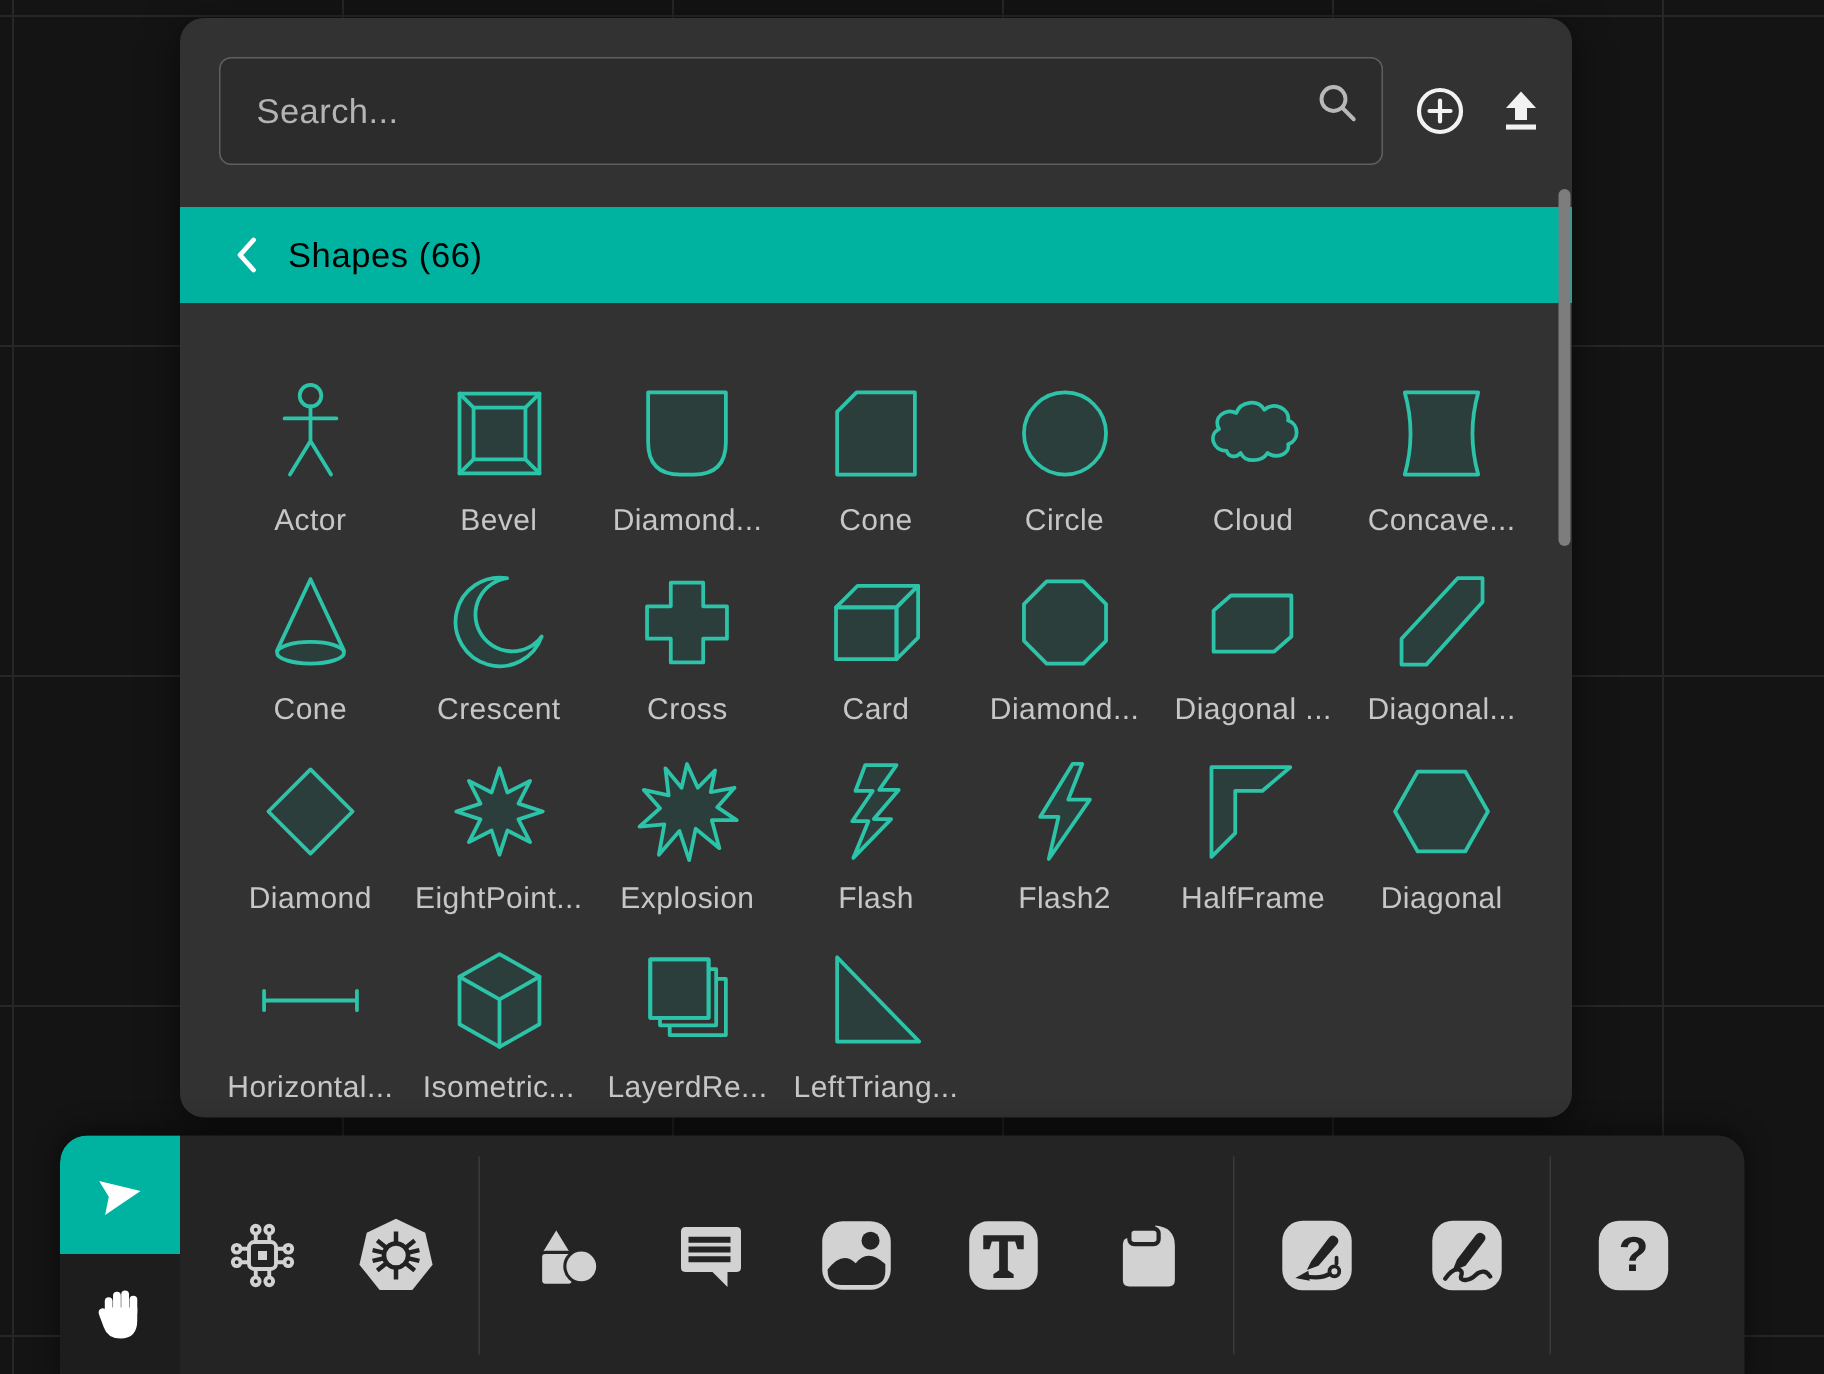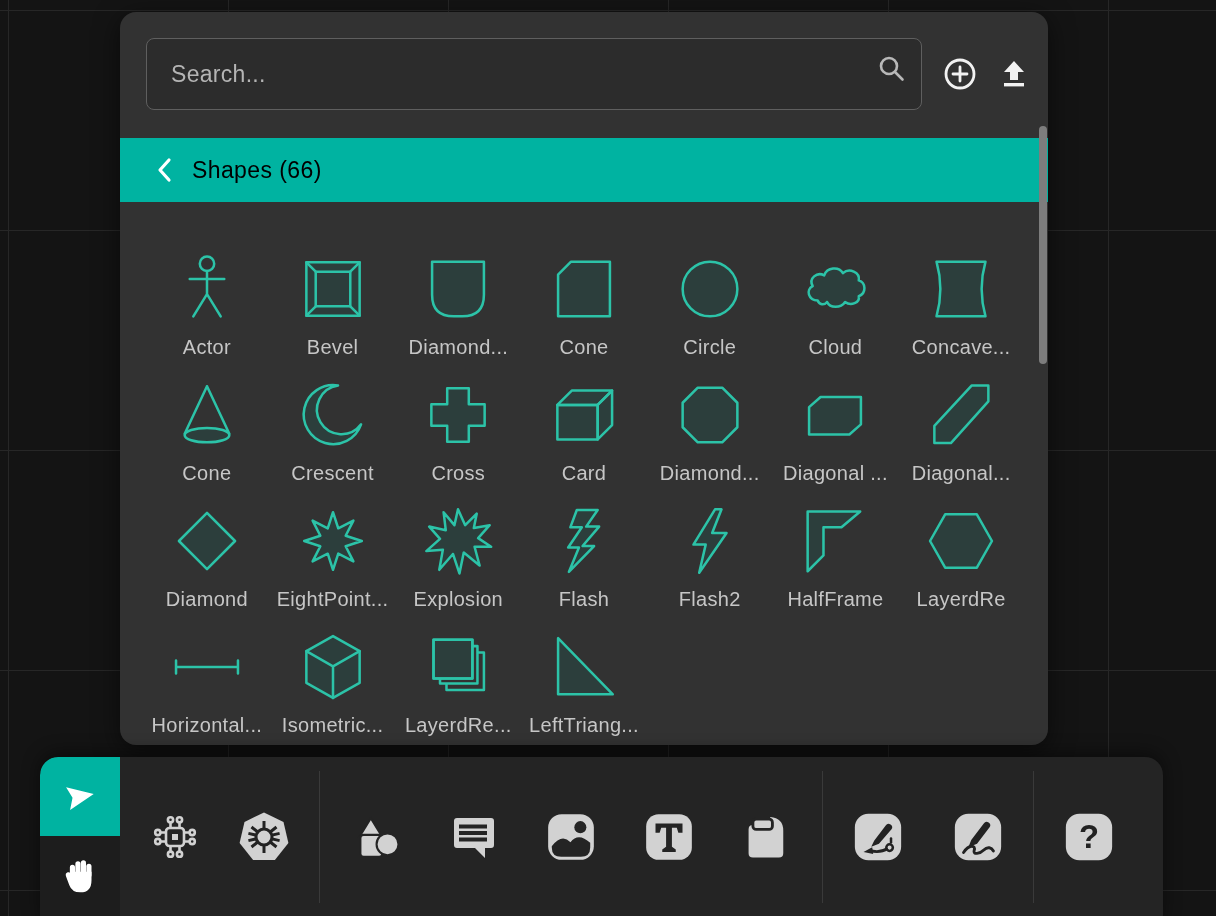--- a/index.html
+++ b/index.html
@@ -273,21 +273,21 @@
           </svg>
         </div>
         <div class="shape-label">HalfFrame</div>
       </div>
       <div class="shape-cell">
         <div class="shape-icon">
           <svg width="72" height="72" viewBox="0 0 100 100">
             <polygon points="28,13 72,13 93,50 72,87 28,87 7,50" fill="rgba(0,179,161,0.10)" stroke="currentColor" stroke-width="3.5" stroke-linejoin="round" stroke-linecap="round"></polygon>
           </svg>
         </div>
-        <div class="shape-label">LayerdRe</div>
+        <div class="shape-label">Diagonal</div>
       </div>
       <div class="shape-cell">
         <div class="shape-icon">
           <svg width="72" height="72" viewBox="0 0 100 100">
             <path d="M7 50 H93 M7 41 V59 M93 41 V59" fill="none" stroke="currentColor" stroke-width="3.5" stroke-linejoin="round" stroke-linecap="round"></path>
           </svg>
         </div>
         <div class="shape-label">Horizontal...</div>
       </div>
       <div class="shape-cell">

